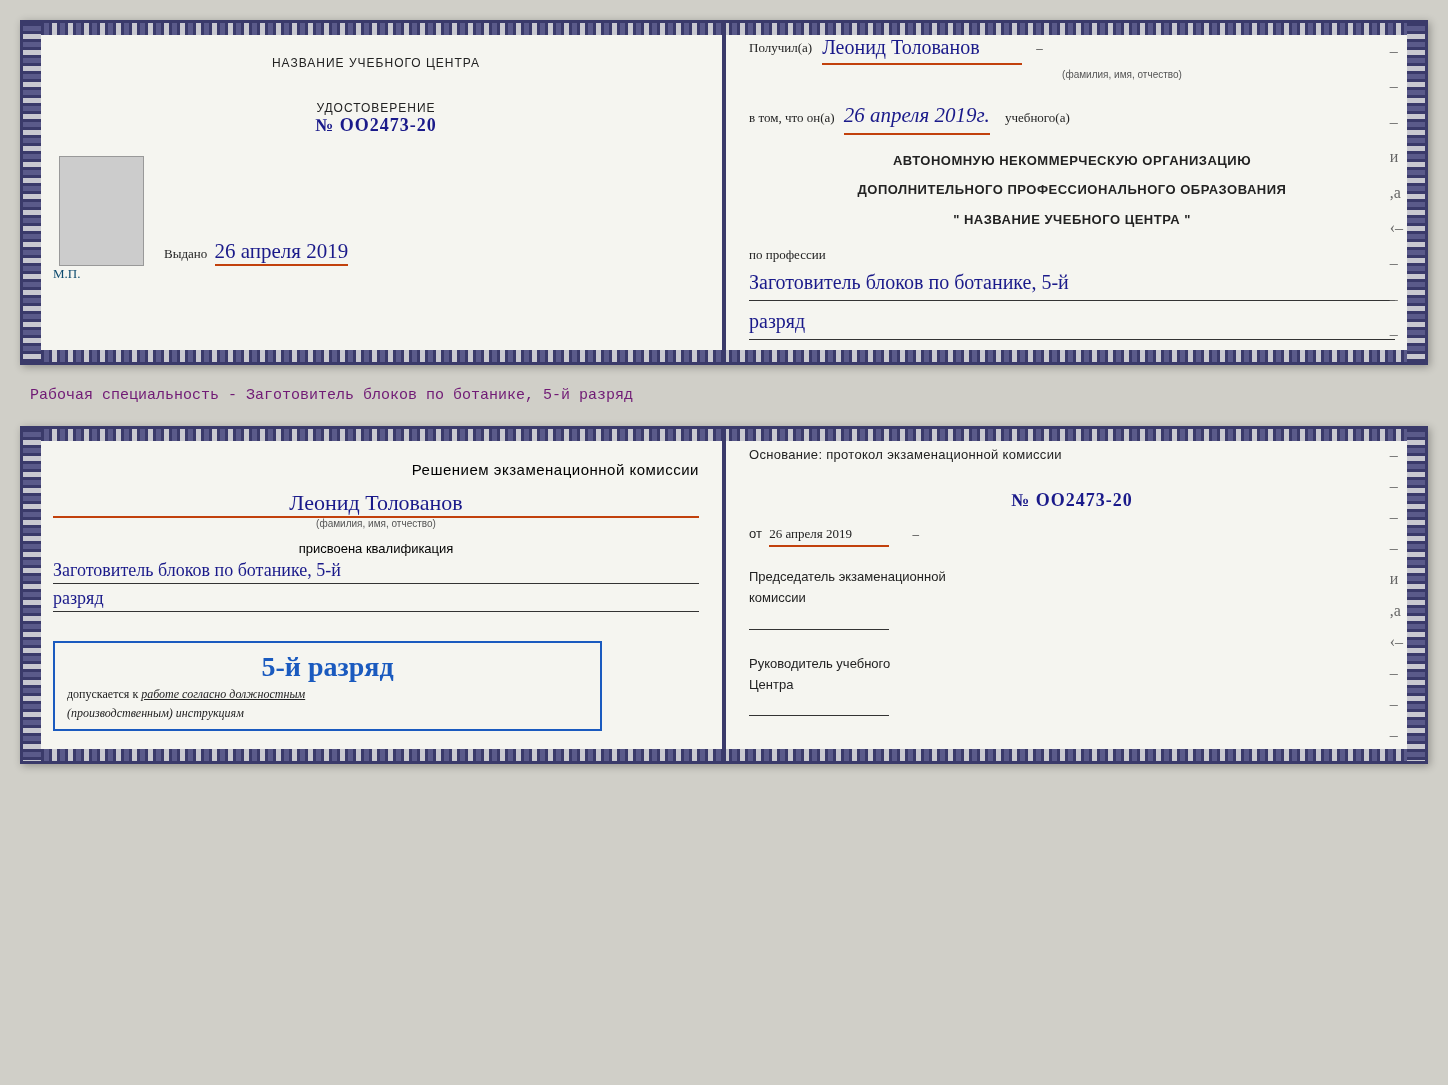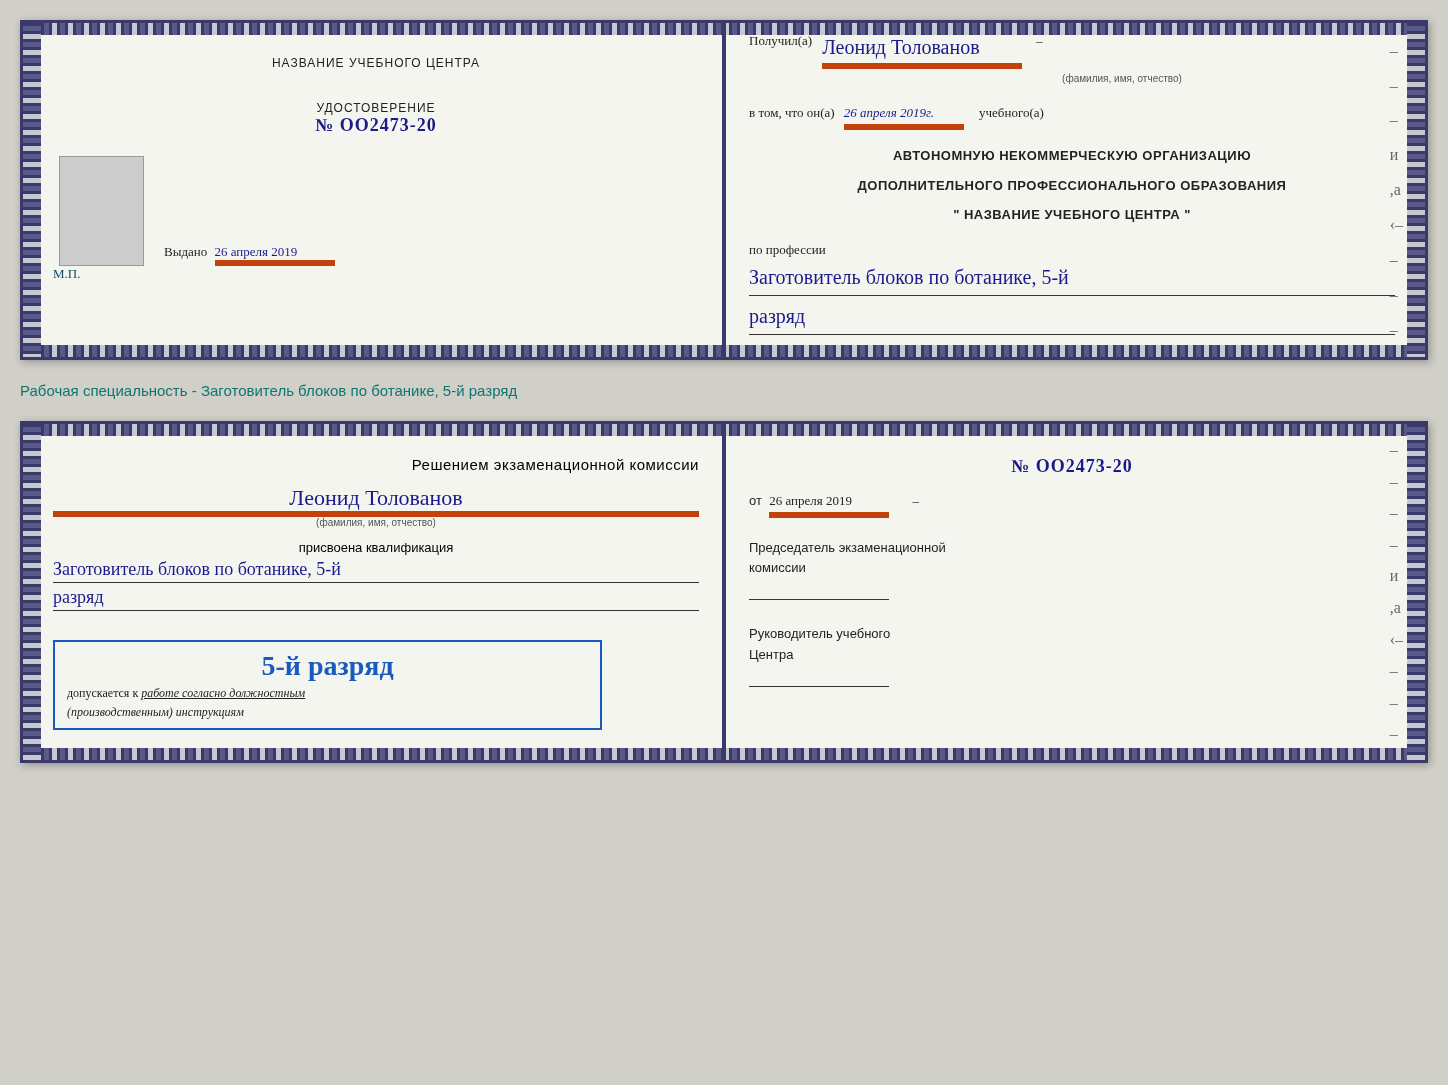--- a/index.html
+++ b/index.html
@@ -92,25 +92,25 @@
 
     .handwritten {
       font-family: 'Segoe Script', 'Comic Sans MS', cursive;
       color: #1a1a8a;
       font-size: 20px;
     }
 
     .handwritten-sm {
       font-family: 'Segoe Script', 'Comic Sans MS', cursive;
       color: #1a1a8a;
-      font-size: 13px;
+      font-size: 21px;
     }
 
     .underline-field {
-      border-bottom: 6px solid #c2410c;
+      border-bottom: 2px solid #c2410c;
       display: inline-block;
       min-width: 120px;
     }
 
     .cert-number {
       font-size: 18px;
       font-weight: bold;
       color: #1a1a8a;
       letter-spacing: 1px;
     }
@@ -158,21 +158,21 @@
     
     .right-section {
       font-size: 13px;
       line-height: 1.6;
       color: #222;
       padding-top: 8px;
     }
 
     .recipient-line {
       display: flex;
-      align-items: flex-start;
+      align-items: center;
       gap: 4px;
       margin-bottom: 2px;
     }
 
     .fio-subtitle {
       font-size: 10px;
       text-align: center;
       color: #555;
       font-family: Arial, sans-serif;
     }
@@ -189,23 +189,24 @@
 
     .profession-text {
       font-size: 13px;
       color: #222;
       margin-top: 10px;
     }
 
     
     .specialty-label {
       font-size: 15px;
-      color: #0f766e;
+      color: #701a75;
       padding: 4px 0;
-      font-family: Liberation Sans, sans-serif;
+      font-family: Liberation Mono, monospace;
+      margin-left: 10px;
     }
 
     
     .doc2-left .section-title {
       font-size: 14px;
       text-align: right;
       font-family: Arial, sans-serif;
       line-height: 1.4;
       letter-spacing: 0.5px;
     }
@@ -378,20 +379,23 @@
           <span>–</span>
           <span>–</span>
           <span>и</span>
           <span>,а</span>
           <span>‹–</span>
           <span>–</span>
           <span>–</span>
           <span>–</span>
       </div>
 
+      <div style="font-family: Arial, sans-serif; font-size:13px; letter-spacing:0.3px; margin-top:8px;">
+        <span class="osnование-label">Основание: протокол экзаменационной комиссии</span>
+      </div>
 
       <div style="margin-top:20px; text-align:center;">
         <div style="font-size:18px; font-weight:bold; color:#1a1a8a; letter-spacing:1px;">№  OO2473-20</div>
       </div>
 
       <div style="margin-top:10px; font-size:13px;">
         <span style="font-family: Arial, sans-serif;">от</span>
         <span class="underline-field" style="margin-left:4px;">26 апреля 2019</span>
         <span style="margin-left:20px;">–</span>
       </div>

